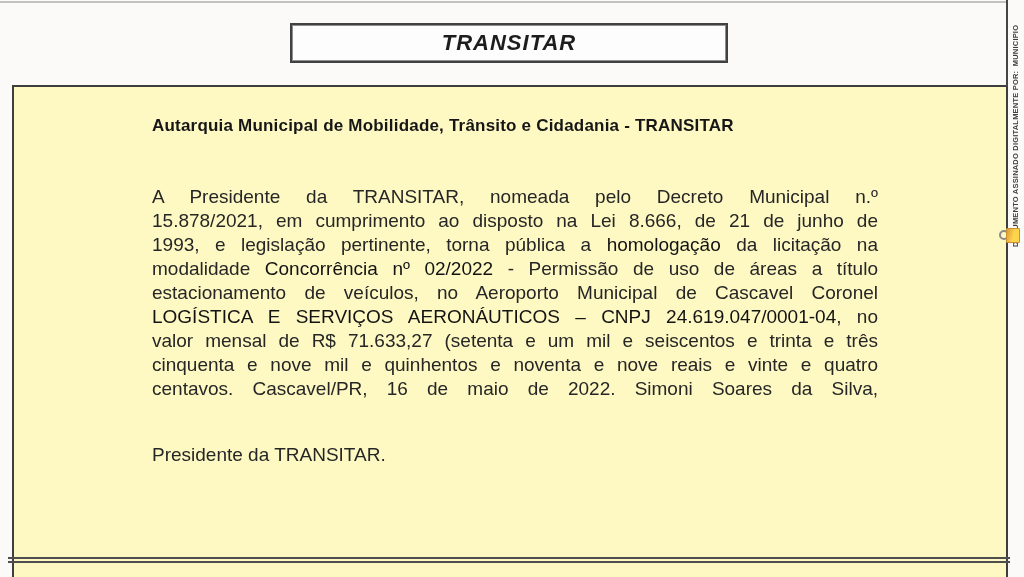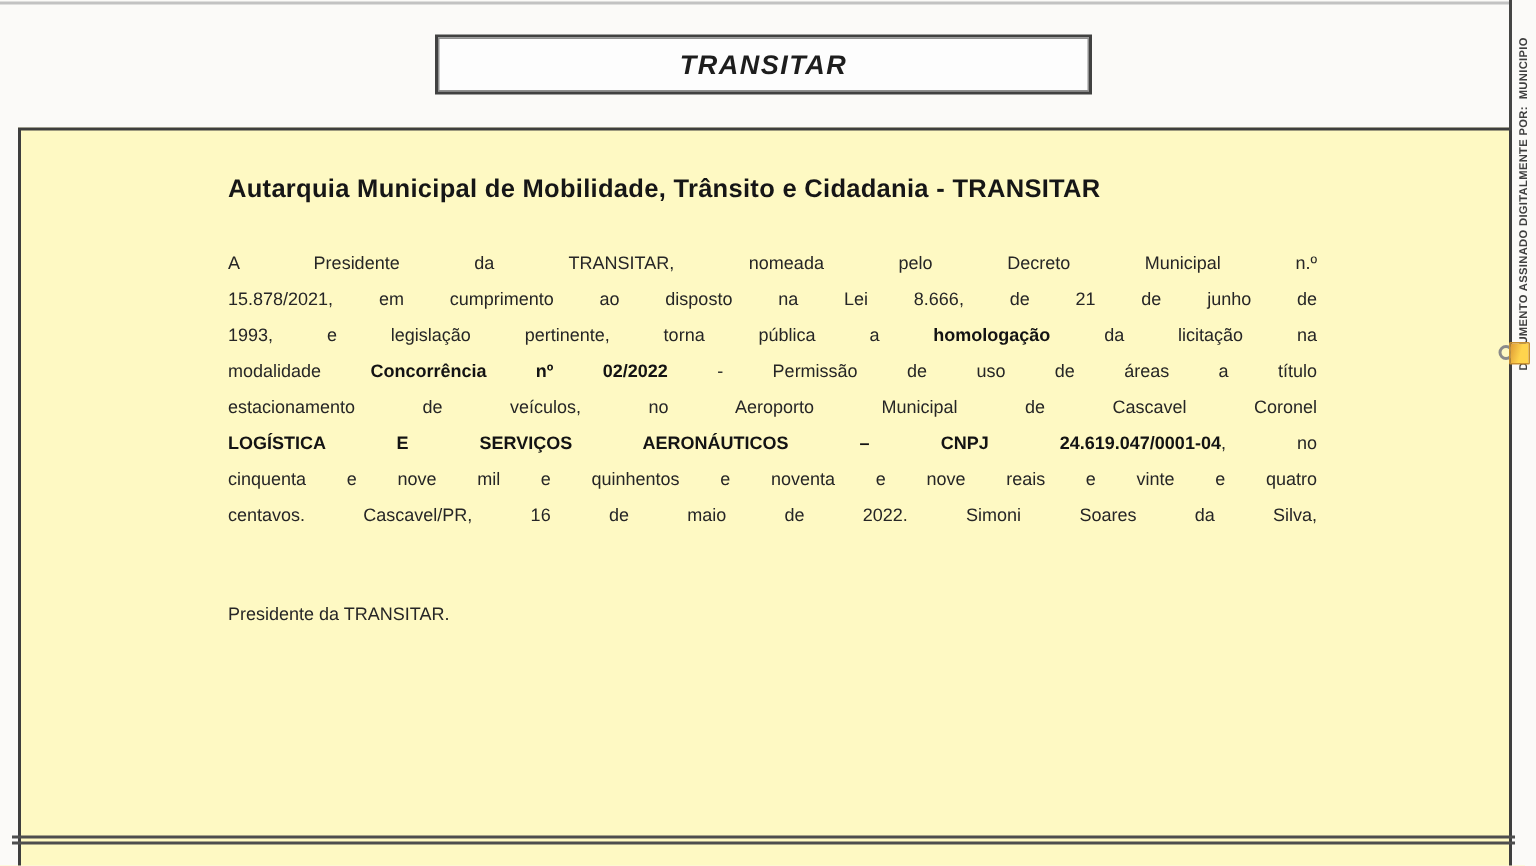--- a/index.html
+++ b/index.html
@@ -18,44 +18,44 @@
 
   .header-box {
     position: absolute; left: 290px; top: 23px; width: 438px; height: 40px;
     box-sizing: border-box;
     background: #fdfdfd;
     border: 2px solid #414141;
     box-shadow: inset 0 0 0 1px #8f8f8f;
     display: flex; align-items: center; justify-content: center;
   }
   .header-box .agency-title {
-    font-size: 18px; font-weight: bold; font-style: italic;
+    font-size: 22px; font-weight: bold; font-style: italic;
     letter-spacing: 1px; color: #1d1d1d;
   }
 
   .main-box {
     position: absolute; left: 12px; top: 85px; width: 996px; height: 548px;
     box-sizing: border-box;
     background: #fef9c3;
     border: 2px solid #3e3e3e;
   }
 
   .doc-title {
     position: absolute; left: 138px; top: 28px; width: 728px;
     font-size: 17px; font-weight: bold; line-height: 22px;
     letter-spacing: 0.2px; color: #161616;
   }
 
   .doc-body {
-    position: absolute; left: 138px; top: 76px; width: 726px;
-    font-size: 12px; line-height: 24px; color: #262626;
+    position: absolute; left: 138px; top: 98px; width: 726px;
+    font-size: 19px; line-height: 24px; color: #262626;
   }
   .doc-body .line { text-align: justify; text-align-last: justify; }
   .doc-body .line.last { text-align-last: left; margin-top: 42px; }
-  .doc-body .b { font-weight: bold; color: #131313; }
+  .doc-body .b { font-weight: normal; color: #131313; }
 
   .right-rule {
     position: absolute; left: 1006px; top: 0; width: 2px; height: 87px;
     background: #454545;
   }
 
   .vertical-label {
     position: absolute; left: 1011px; top: 247px;
     transform: rotate(-90deg); transform-origin: left top;
     font-size: 7.5px; line-height: 9px; font-weight: 600;
@@ -97,20 +97,21 @@
     <div class="doc-title">
       <div>Autarquia Municipal de Mobilidade, Trânsito e Cidadania - TRANSITAR</div>
     </div>
     <div class="doc-body" id="doc-body">
         <div class="line"><span>A Presidente da TRANSITAR, nomeada pelo Decreto Municipal n.º</span></div>
         <div class="line"><span>15.878/2021, em cumprimento ao disposto na Lei 8.666, de 21 de junho de</span></div>
         <div class="line"><span>1993, e legislação pertinente, torna pública a </span><span class="b">homologação</span><span> da licitação na</span></div>
         <div class="line"><span>modalidade </span><span class="b">Concorrência nº 02/2022</span><span> - Permissão de uso de áreas a título</span></div>
         <div class="line"><span>estacionamento de veículos, no Aeroporto Municipal de Cascavel Coronel</span></div>
         <div class="line"><span class="b">LOGÍSTICA E SERVIÇOS AERONÁUTICOS – CNPJ 24.619.047/0001-04</span><span>, no</span></div>
+        <div class="line"><span>valor mensal de R$ 71.633,27 (setenta e um mil e seiscentos e trinta e três</span></div>
         <div class="line"><span>cinquenta e nove mil e quinhentos e noventa e nove reais e vinte e quatro</span></div>
         <div class="line"><span>centavos. Cascavel/PR, 16 de maio de 2022. Simoni Soares da Silva,</span></div>
         <div class="line last"><span>Presidente da TRANSITAR.</span></div>
       </div>
   </div>
 
   <div class="right-rule"></div>
 
   <div class="vertical-label">DOCUMENTO ASSINADO DIGITALMENTE POR:  MUNICIPIO</div>
 

